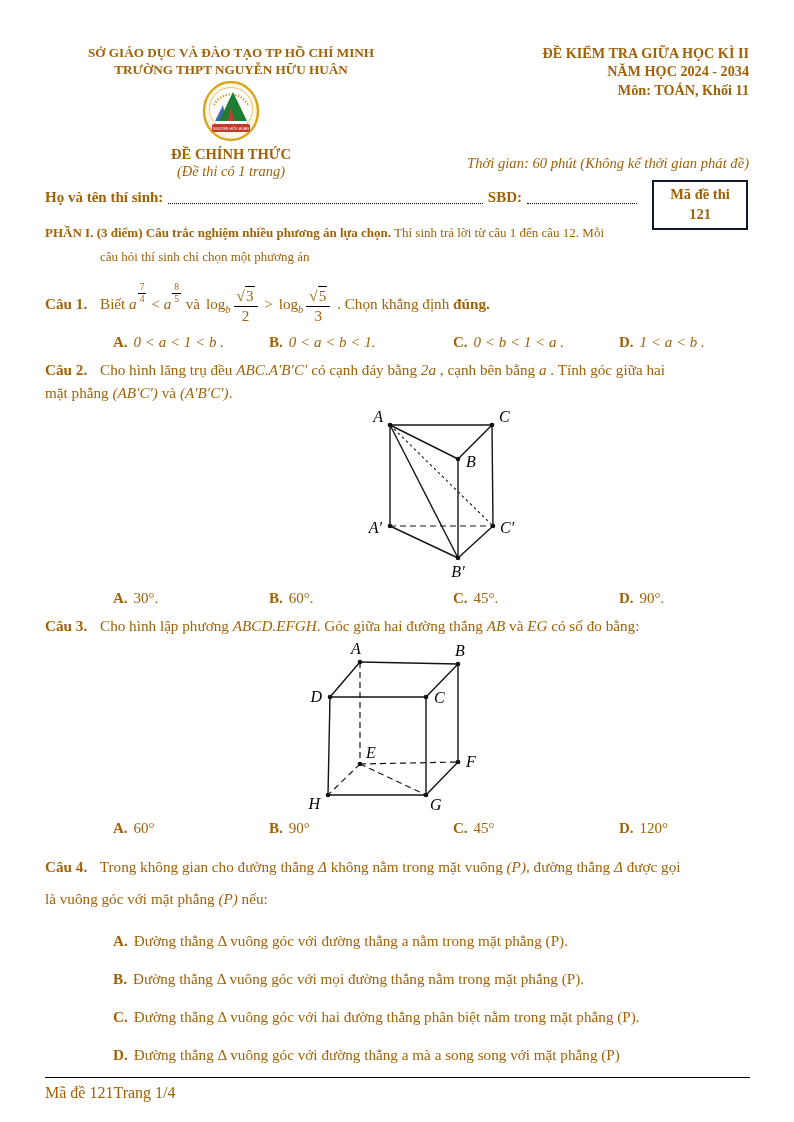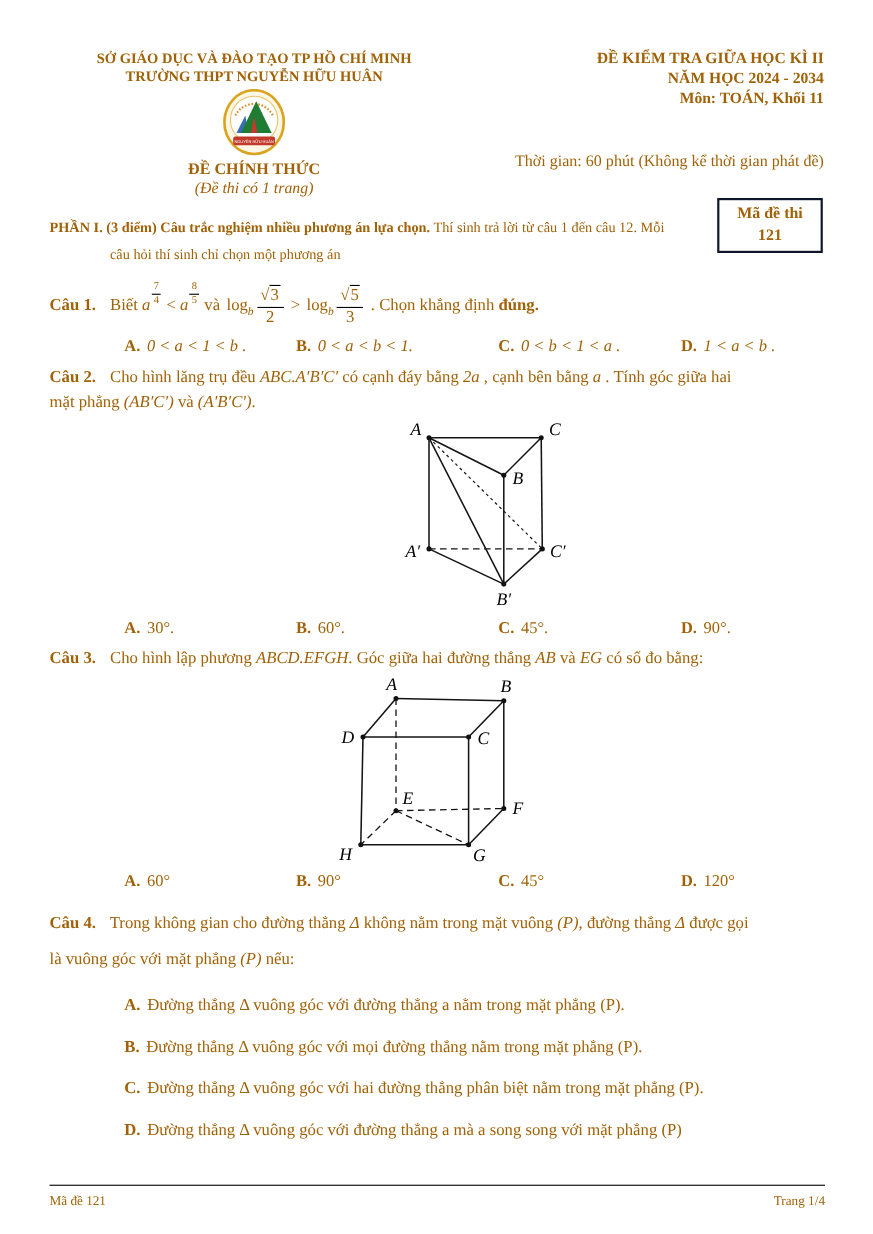--- a/index.html
+++ b/index.html
@@ -12,21 +12,21 @@
 
   
   .hdr { display:flex; }
   .hl { width:372px; text-align:center; }
   .hr { flex:1; text-align:right; }
   .hl-line { font-weight:bold; font-size:13.2px; line-height:1.3; white-space:nowrap; }
   .hr-line { font-weight:bold; font-size:14.2px; line-height:1.3; }
   .logo { display:block; margin:3px auto 0; }
   .official { font-weight:bold; font-size:14.6px; margin-top:3px; }
   .pnote { font-style:italic; font-size:14.4px; }
-  .tnote { font-size:14.6px; margin-top:40px; }
+  .tnote { font-style:italic; font-size:14.6px; margin-top:56px; }
 
   
   .srow { display:flex; align-items:flex-end; margin-top:9px; margin-right:112px; }
   .srow b { white-space:nowrap; }
   .lead { flex:1; border-bottom:1.8px dotted #000; height:13px; margin:0 5px 2px 5px; }
   .lead.sbd { flex:0 0 110px; margin-right:0; }
   .codebox {
     position:absolute; left:652px; top:180px; width:92px; padding:2px 0 3px;
     border:2px solid #0f172a; text-align:center; font-weight:bold;
     font-size:14.5px; line-height:1.4;
@@ -69,22 +69,22 @@
   .figsvg .dot  { stroke-dasharray:2.6 3; stroke-width:1.1; }
   .figsvg circle { fill:#111; }
   .figsvg text { font-family:"Liberation Serif", serif; font-style:italic; font-size:16px; fill:#000; }
 
   
   .q4opt { padding-left:68px; margin-top:15px; line-height:1.5; font-size:15.2px; }
 
   
   .footer {
     position:absolute; left:45px; right:44px; top:1077px;
-    border-top:1.6px solid #000; display:flex; justify-content:space-between;
-    padding-top:6px; font-size:12px;
+    border-top:1.6px solid #000; display:flex; 
+    padding-top:6px; font-size:16px;
   }
 </style>
 </head>
 <body>
 
 <div class="page">
   <div class="content">
 
     <div class="hdr">
       <div class="hl">
@@ -104,20 +104,26 @@
         <div class="pnote">(Đề thi có 1 trang)</div>
       </div>
       <div class="hr">
         <div class="hr-line">ĐỀ KIỂM TRA GIỮA HỌC KÌ II</div>
         <div class="hr-line">NĂM HỌC 2024 - 2034</div>
         <div class="hr-line">Môn: TOÁN, Khối 11</div>
         <div class="tnote">Thời gian: 60 phút (Không kể thời gian phát đề)</div>
       </div>
     </div>
 
+    <div class="srow">
+      <b>Họ và tên thí sinh:</b>
+      <span class="lead"></span>
+      <b>SBD:</b>
+      <span class="lead sbd"></span>
+    </div>
 
     <div class="part1">
       <div>
         <b class="inlb">PHẦN I. (3 điểm) Câu trắc nghiệm nhiều phương án lựa chọn.</b>
         <span>Thí sinh trả lời từ câu 1 đến câu 12. Mỗi</span>
       </div>
       <div class="ind">câu hỏi thí sinh chỉ chọn một phương án</div>
     </div>
 
     <div class="q fline">

